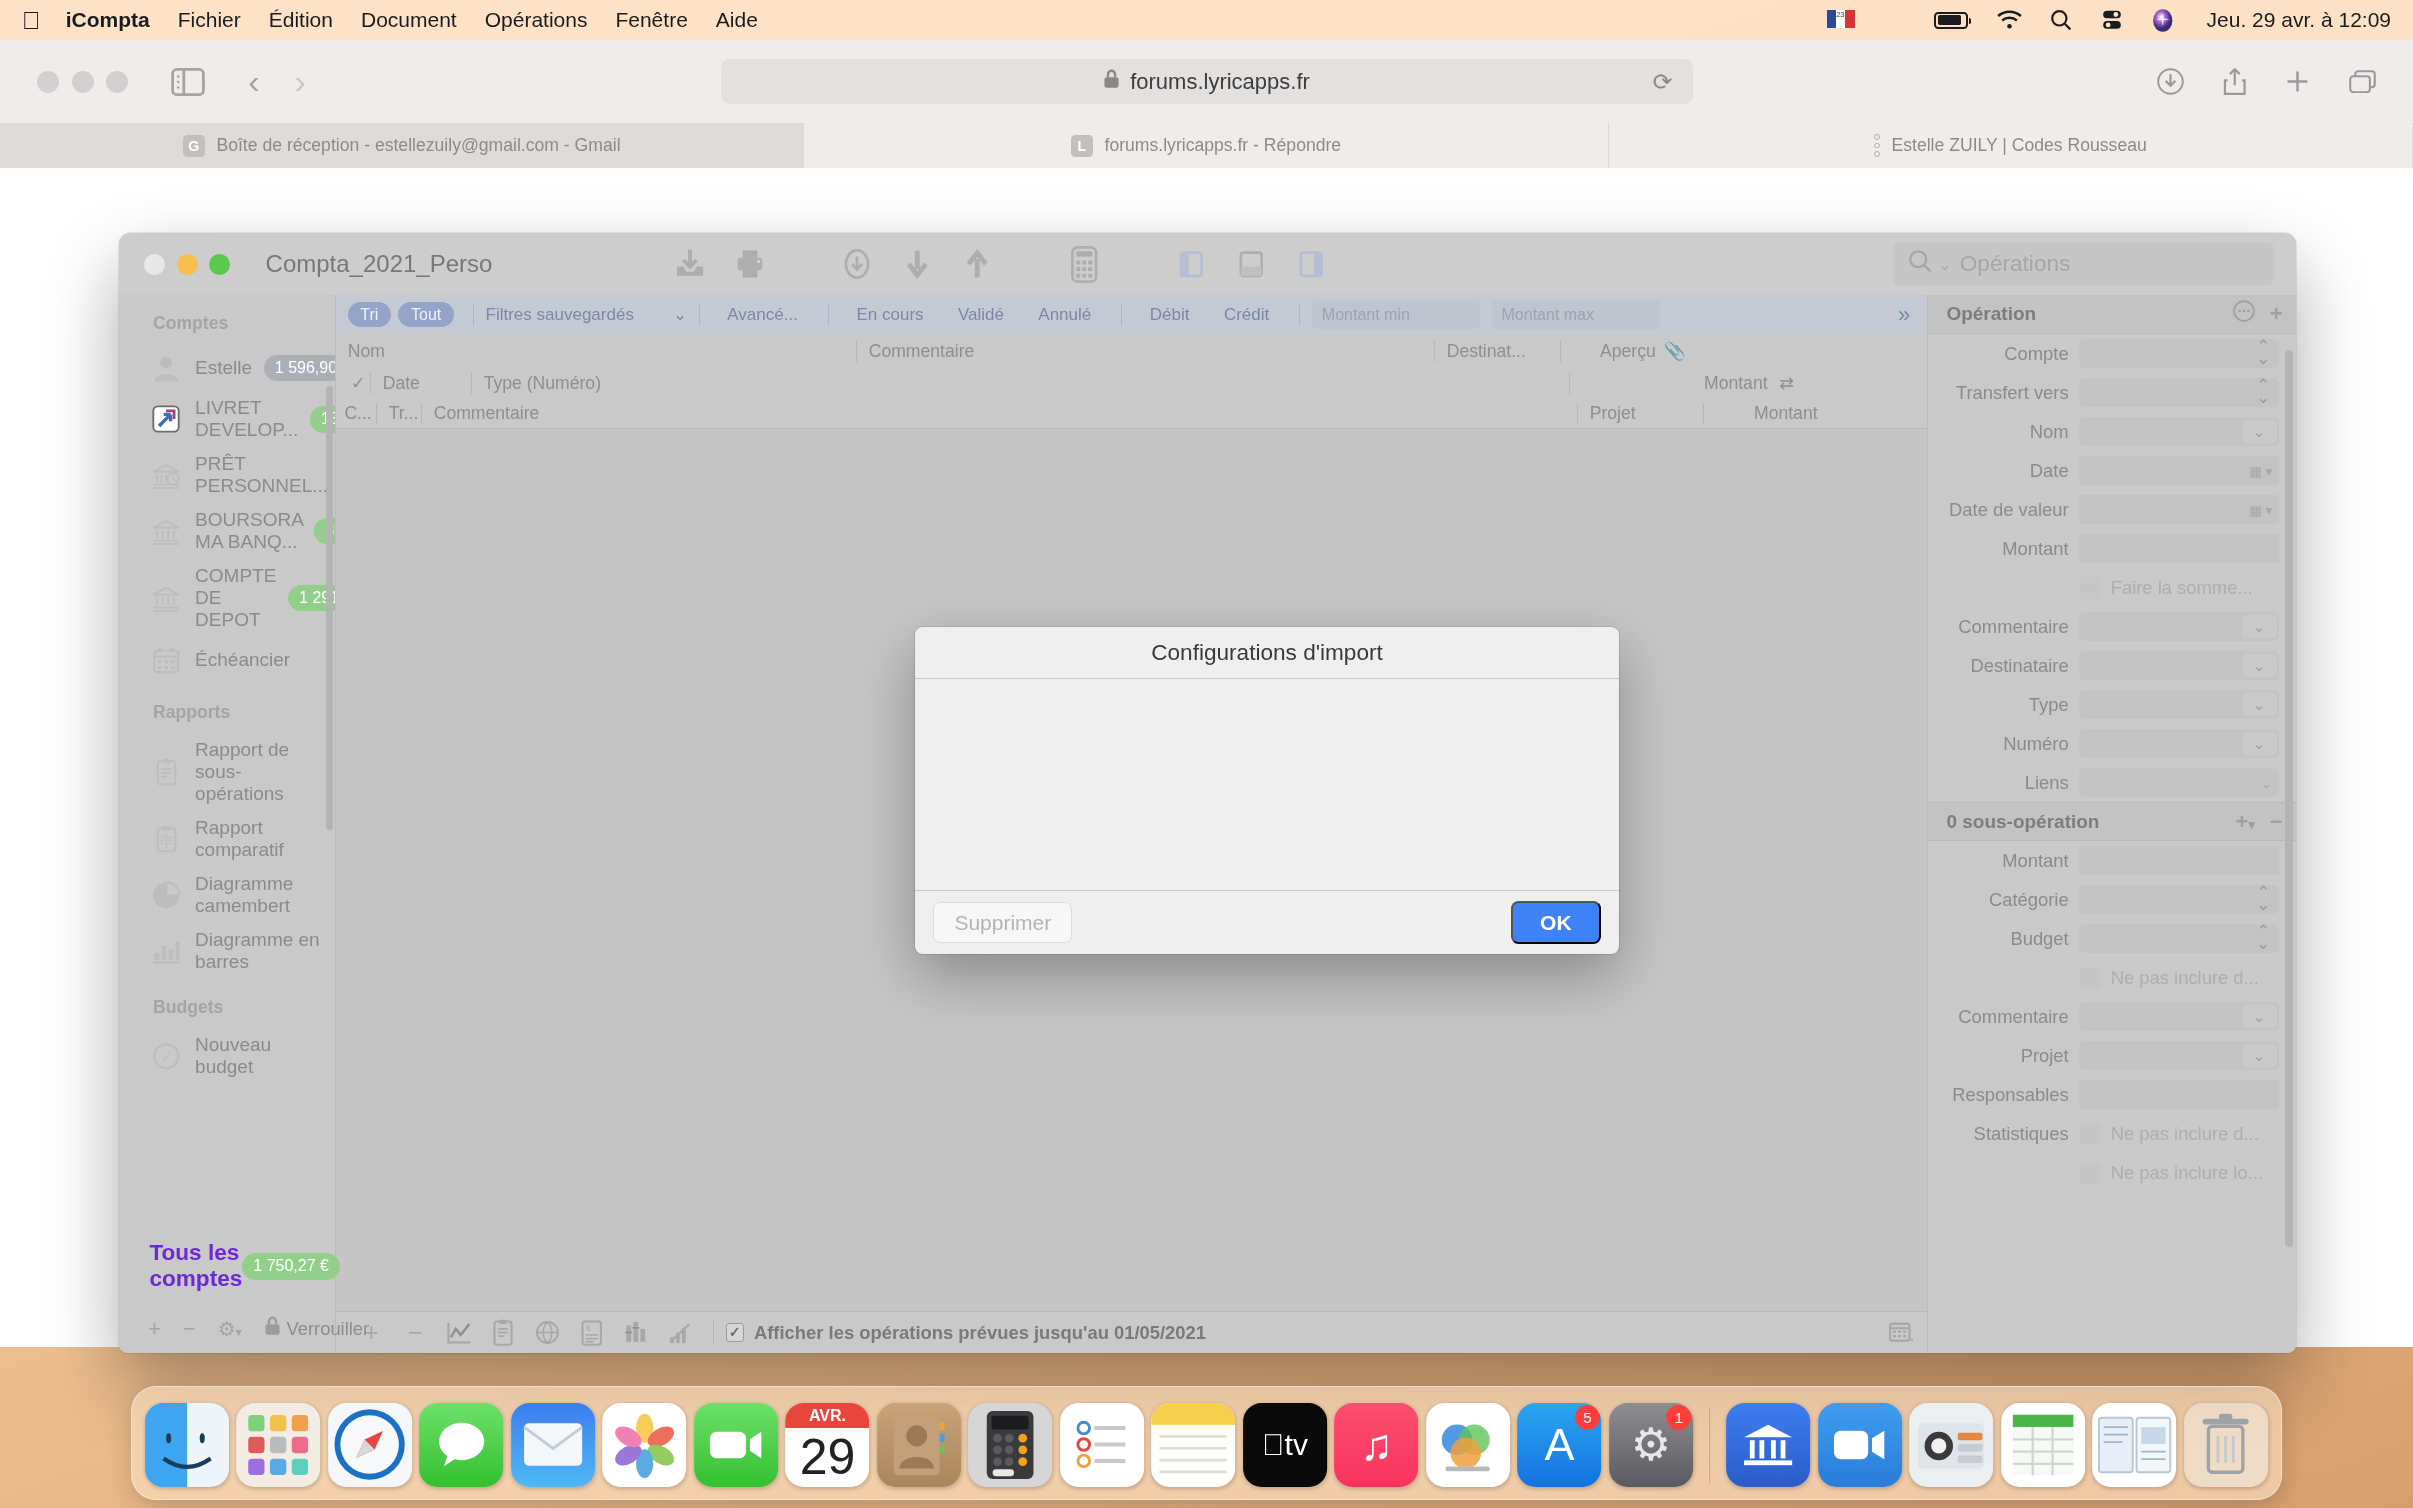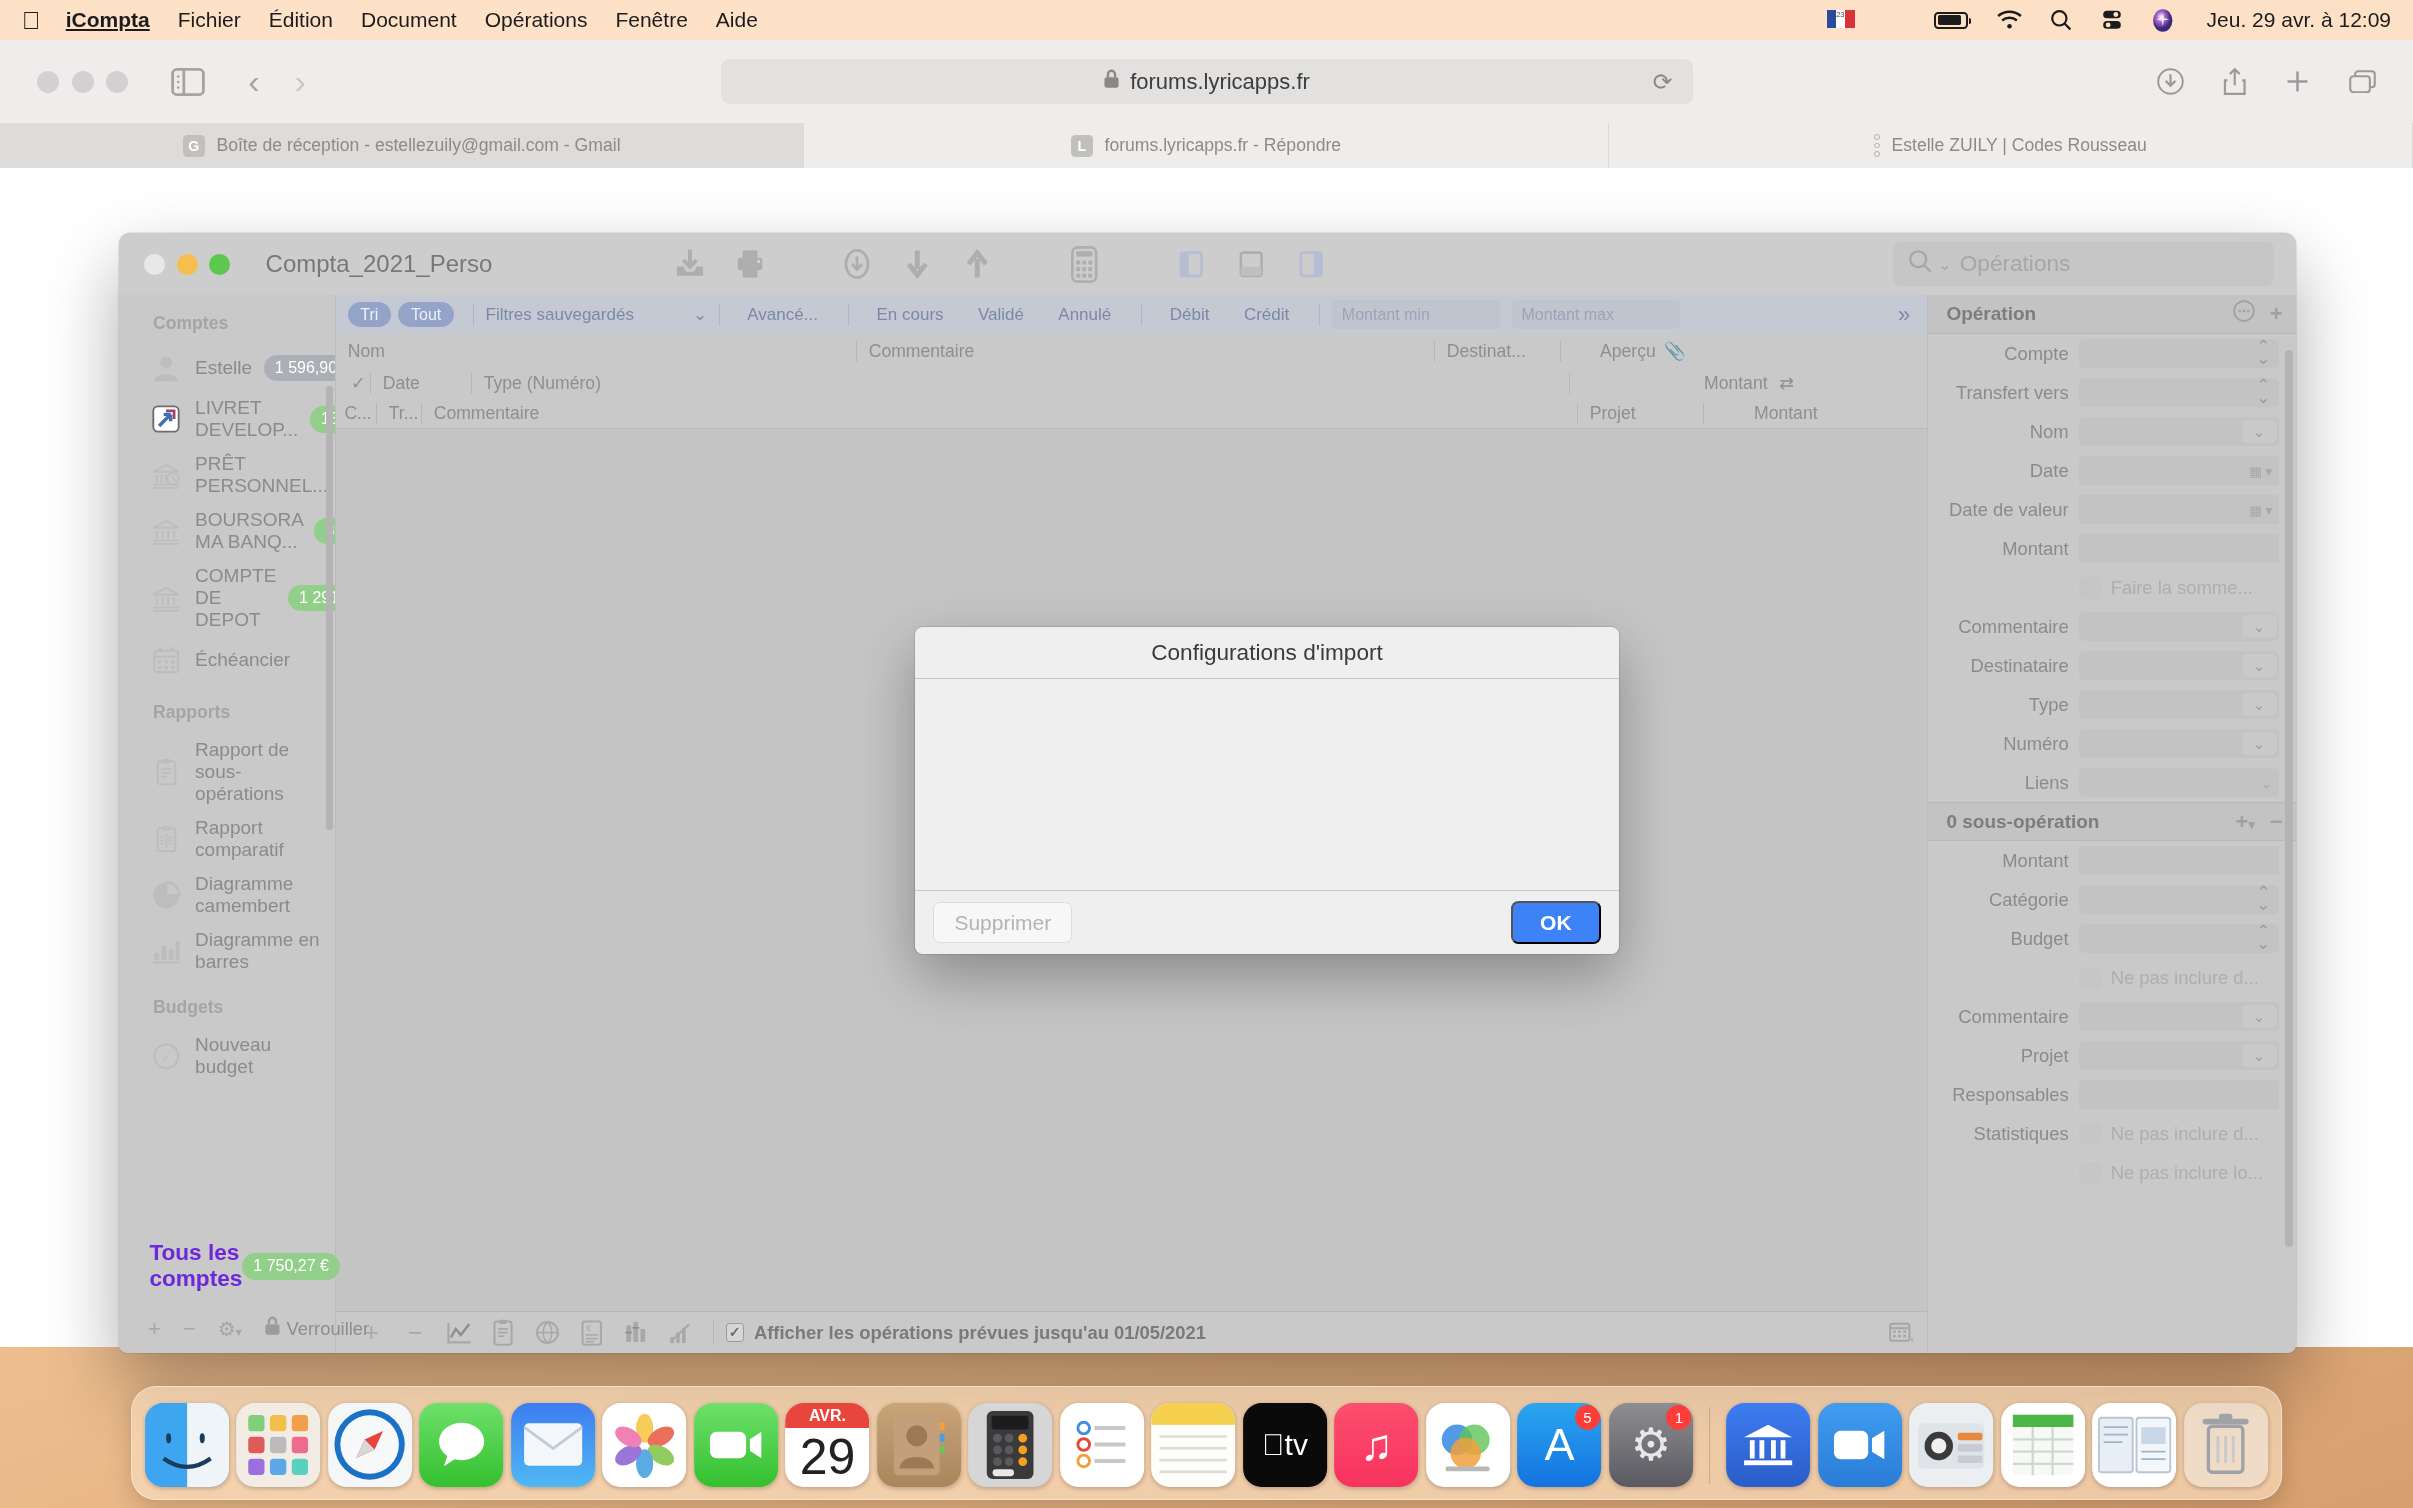--- a/index.html
+++ b/index.html
@@ -21,21 +21,21 @@
   #menubar{
     position:absolute; top:0; left:0; width:2413px; height:40px;
     background:rgba(253,226,200,0.96);
     display:flex; align-items:center;
     padding:0 22px;
     font-size:21px; color:#1c1c1e;
     z-index:300;
   }
   #menubar .apple{ font-size:25px; margin-right:25px; line-height:0.9; }
   #menubar .mi{ margin-right:28px; white-space:nowrap; }
-  #menubar .mi.app{ font-weight:bold;text-decoration:underline; }
+  #menubar .mi.app{ font-weight:bold; }
   #menubar .spacer{ flex:1; }
   .status-item{ margin-left:28.5px; display:flex; align-items:center; }
   .flag-icon{ width:28px; height:20px; position:relative; display:block; }
   .flag-icon span{ position:absolute; top:0; height:18.4px; width:9.2px; }
   .flag-icon .b{ left:0;  background:#2b4a9b; }
   .flag-icon .w{ left:9.2px;background:#ffffff; }
   .flag-icon .r{ left:18.4px;background:#d8333a; }
   .flag-num{ position:absolute; bottom:-7.5px; left:5px; font-size:7.5px; color:#444; }
   .battery{ width:34px; height:17px; border:2.1px solid #1c1c1e; border-radius:4.2px; position:relative;}
   .battery::after{content:"";position:absolute;right:-5px;top:4.2px;width:2.5px;height:6.7px;background:#1c1c1e;border-radius:0 1.7px 1.7px 0;}
@@ -145,21 +145,21 @@
 
   
   #ic-center{ flex:1; background:#c9c9c9; display:flex; flex-direction:column; border-left:0.8px solid #bcbcbc;}
   #filterbar{
     height:39px; background:#c5c9d3; display:flex; align-items:center;
     padding:0 11.7px; gap:0; font-size:17px; color:#7b88a8;
   }
   .pill{ background:#94a3c8; color:#eef1f7; border-radius:12.6px; padding:3.4px 12.6px; font-size:16px; margin-right:7.5px;}
   .fdiv{ width:0.8px; height:22px; background:#adb5c6; margin:0 11.7px; }
   .fitem{ margin-right:18.4px; white-space:nowrap;margin-left:16px; }
-  .fsel{ display:flex; align-items:center; gap:20px; }
+  .fsel{ display:flex; align-items:center; gap:0; }
   .amt-field{ width:168px; height:28.5px; background:#c0c4ce; border-radius:5px; display:flex; align-items:center; padding:0 10px; font-size:16px; color:#9aa3b8; margin-right:11.7px;}
   #chev-more{ margin-left:auto; font-size:22px; color:#7b88a8; padding-right:5px;}
 
   .colhdr{ display:flex; align-items:center; height:30px; background:#c9c9c9; font-size:17.6px; color:#8f8f8f; position:relative;}
   .colhdr .c{ padding-left:11.7px; position:relative; }
   #tablebody{ flex:1; background:#c5c5c5; border-top:0.8px solid #bababa;}
   #statusbar{ height:42px; background:#c9c9c9; display:flex; align-items:center; padding:0 13.4px; gap:0; border-top:0.8px solid #b8b8b8;}
   #statusbar .sbi{ width:44px; display:flex; align-items:center; justify-content:center; color:#a8a8a8; }
   #statusbar .vdiv{ width:0.8px;height:25px;background:#b6b6b6;margin:0 11.7px;}
   #status-check{ display:flex; align-items:center; gap:10px; font-size:18.4px; color:#7a7a7a; font-weight:bold;}

